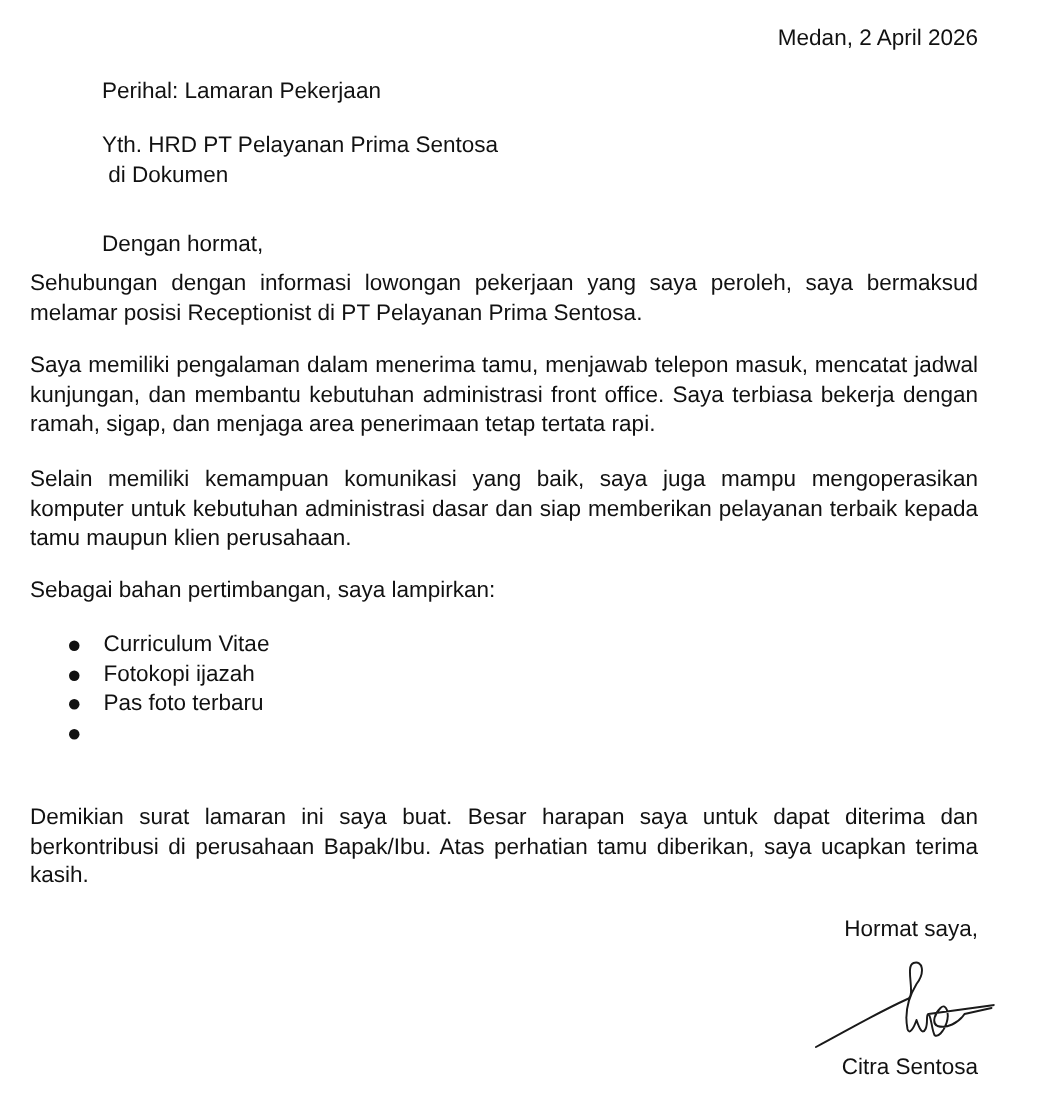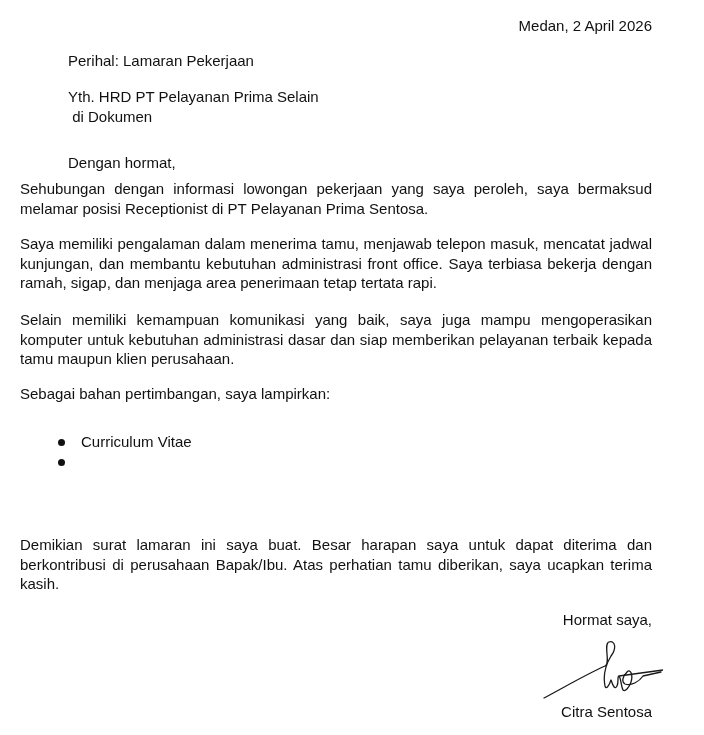--- a/index.html
+++ b/index.html
@@ -4,46 +4,48 @@
 <style>
   html, body { margin: 0; padding: 0; background: #ffffff; }
   body {
     width: 704px; height: 735px; position: relative; overflow: hidden;
     font-family: "Liberation Sans", sans-serif; font-size: 15px; color: #111111;
   }
   .page { position: absolute; left: 20px; top: 0; width: 632px; }
   .date { position: absolute; top: 16px; right: 0; line-height: 19px; }
   .line { position: absolute; left: 0; line-height: 19.5px; white-space: nowrap; margin-left: 48px; }
   .para { position: absolute; left: 0; width: 632px; line-height: 19.5px; text-align: justify; }
-  .list { position: absolute; left: 0; top: 420px; margin: 12px; padding: 0; list-style: none; }
+  .list { position: absolute; left: 0; top: 420px; margin: 0; padding: 0; list-style: none; }
   .list li { position: relative; padding-left: 49px; line-height: 19.5px; height: 19.5px; }
   .list li .dot { position: absolute; left: 26px; top: 7px; width: 7px; height: 7px; border-radius: 50%; background: #111; }
   .right { position: absolute; right: 0; line-height: 19px; white-space: nowrap; }
   .sig { position: absolute; left: 523px; top: 636px; width: 120px; height: 66px; }
 </style>
 </head>
 <body>
 
 <div class="page">
   <div class="date">Medan, 2 April 2026</div>
 
   <div class="line" style="top:51px">Perihal: Lamaran Pekerjaan</div>
 
-  <div class="line" style="top:87px">Yth. HRD PT Pelayanan Prima Selain</div>
+  <div class="line" style="top:87px">Yth. HRD PT Pelayanan Prima Sentosa</div>
   <div class="line" style="top:107px; white-space:pre"> di Dokumen</div>
 
   <div class="line" style="top:153px">Dengan hormat,</div>
 
   <div class="para" style="top:179px">Sehubungan dengan informasi lowongan pekerjaan yang saya peroleh, saya bermaksud melamar posisi Receptionist di PT Pelayanan Prima Sentosa.</div>
   <div class="para" style="top:234px">Saya memiliki pengalaman dalam menerima tamu, menjawab telepon masuk, mencatat jadwal kunjungan, dan membantu kebutuhan administrasi front office. Saya terbiasa bekerja dengan ramah, sigap, dan menjaga area penerimaan tetap tertata rapi.</div>
   <div class="para" style="top:310px">Selain memiliki kemampuan komunikasi yang baik, saya juga mampu mengoperasikan komputer untuk kebutuhan administrasi dasar dan siap memberikan pelayanan terbaik kepada tamu maupun klien perusahaan.</div>
   <div class="para" style="top:384px">Sebagai bahan pertimbangan, saya lampirkan:</div>
 
   <ul class="list">
     <li><span class="dot"></span><span>Curriculum Vitae</span></li>
+    <li><span class="dot"></span><span>Fotokopi ijazah</span></li>
+    <li><span class="dot"></span><span>Pas foto terbaru</span></li>
     <li><span class="dot"></span></li>
   </ul>
 
   <div class="para" style="top:535px">Demikian surat lamaran ini saya buat. Besar harapan saya untuk dapat diterima dan berkontribusi di perusahaan Bapak/Ibu. Atas perhatian tamu diberikan, saya ucapkan terima kasih.</div>
 
   <div class="right" style="top:610px">Hormat saya,</div>
 
   <svg class="sig" viewBox="0 0 120 66">
     <path d="M1,62 C20,52 40,40 62,30 C68,28 60,8 66,6 C72,4 74,12 68,20 C62,30 60,40 62,50 C63,54 66,50 68,44 C70,50 72,54 74,50 C76,46 74,40 76,40 C78,42 78,50 80,54 C82,56 86,52 88,46 C90,40 88,32 84,36 C80,40 78,46 82,48 C88,50 96,46 100,40 L118,36 M76,40 L120,34" fill="none" stroke="#1a1a1a" stroke-width="1.3" stroke-linecap="round" stroke-linejoin="round"></path>
   </svg>

